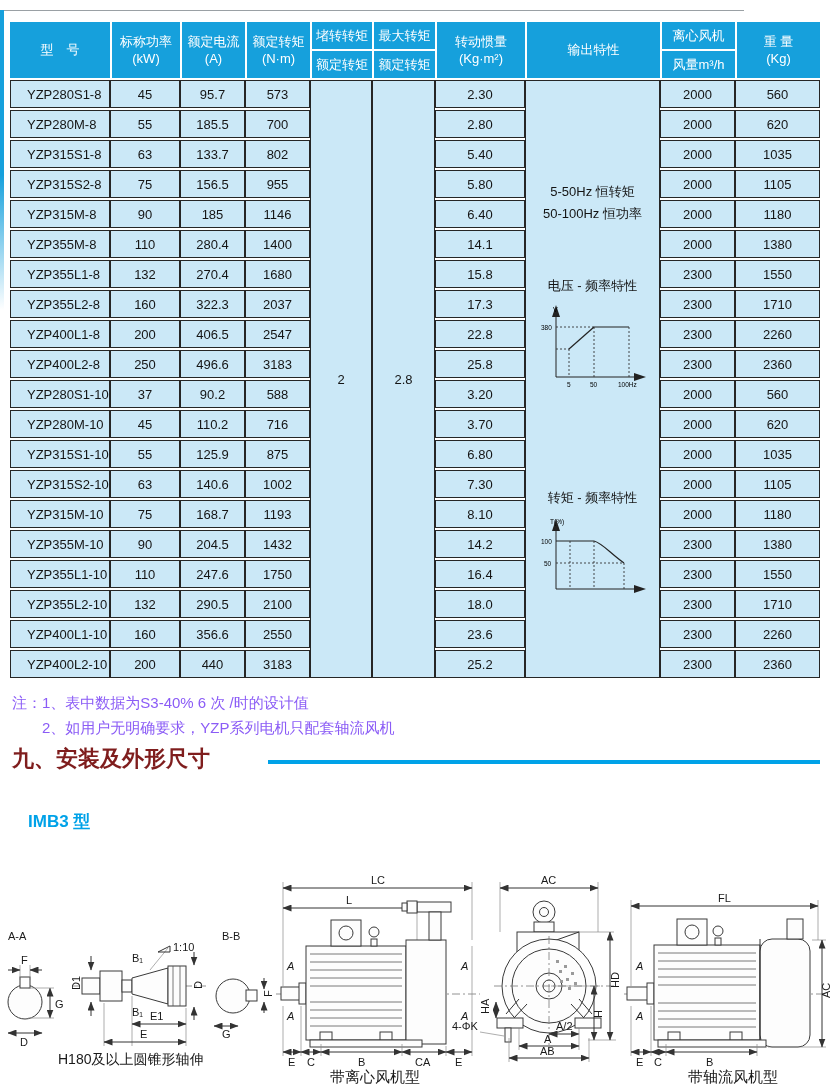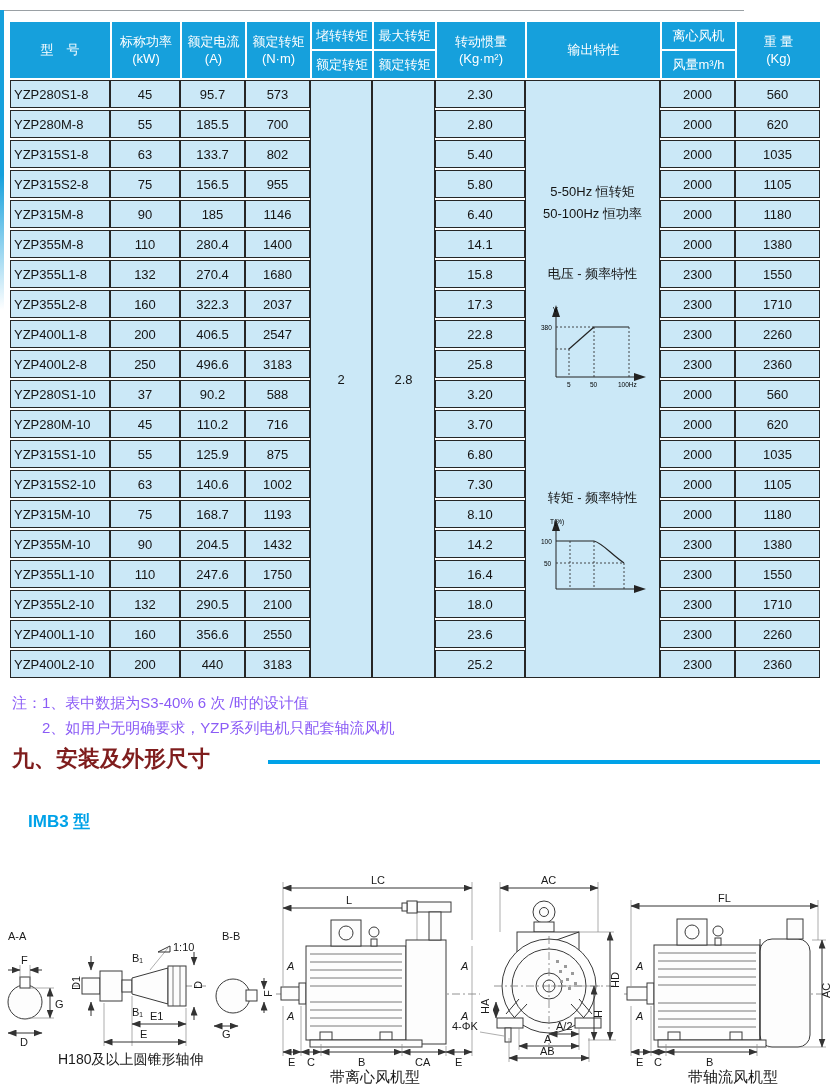--- a/index.html
+++ b/index.html
@@ -14,26 +14,26 @@
   
   table.spec { position:absolute; left:10px; top:20px; width:810px;
                border-collapse:separate; border-spacing:0 2px; table-layout:fixed; }
   table.spec th { background:#16a0dc; color:#fff; font-weight:normal; font-size:13px;
                   text-align:center; vertical-align:middle; height:27px; padding:0;
                   border-left:2px solid #fff; }
   table.spec thead tr:first-child th:first-child { border-left:none; }
   table.spec th .h2l { line-height:17px; }
   table.spec td { background:#cbe8f7; border:1px solid #262626; color:#141414;
                   font-size:13px; text-align:center; height:26px; padding:0; }
-  table.spec td.model { text-align:left; padding-left:3px; }
+  table.spec td.model { text-align:left; padding-left:16px; }
   td.output-cell { position:relative; padding:0; }
   .oc { position:absolute; inset:0; font-size:13px; color:#141414; }
   .oc .blk { position:absolute; left:0; right:0; text-align:center; }
   .oc .l1 { top:100px; line-height:22px; }
-  .oc .t1 { top:184px; }
+  .oc .t1 { top:196px; }
   .oc .t2 { top:408px; }
   .oc svg.mini { position:absolute; left:14px; }
   .oc svg.vf { top:222px; }
   .oc svg.tf { top:434px; }
 
   
   .notes { position:absolute; left:12px; top:690px; font-size:15px; color:#8b5cf6; line-height:25px; }
   .notes .n2 { margin-left:30px; }
   .section-head { position:absolute; left:12px; top:744px; font-size:22px; font-weight:bold; color:#7f1d1d; }
   .section-rule { position:absolute; left:268px; top:760px; width:552px; height:4px; background:#00a2e8; }

